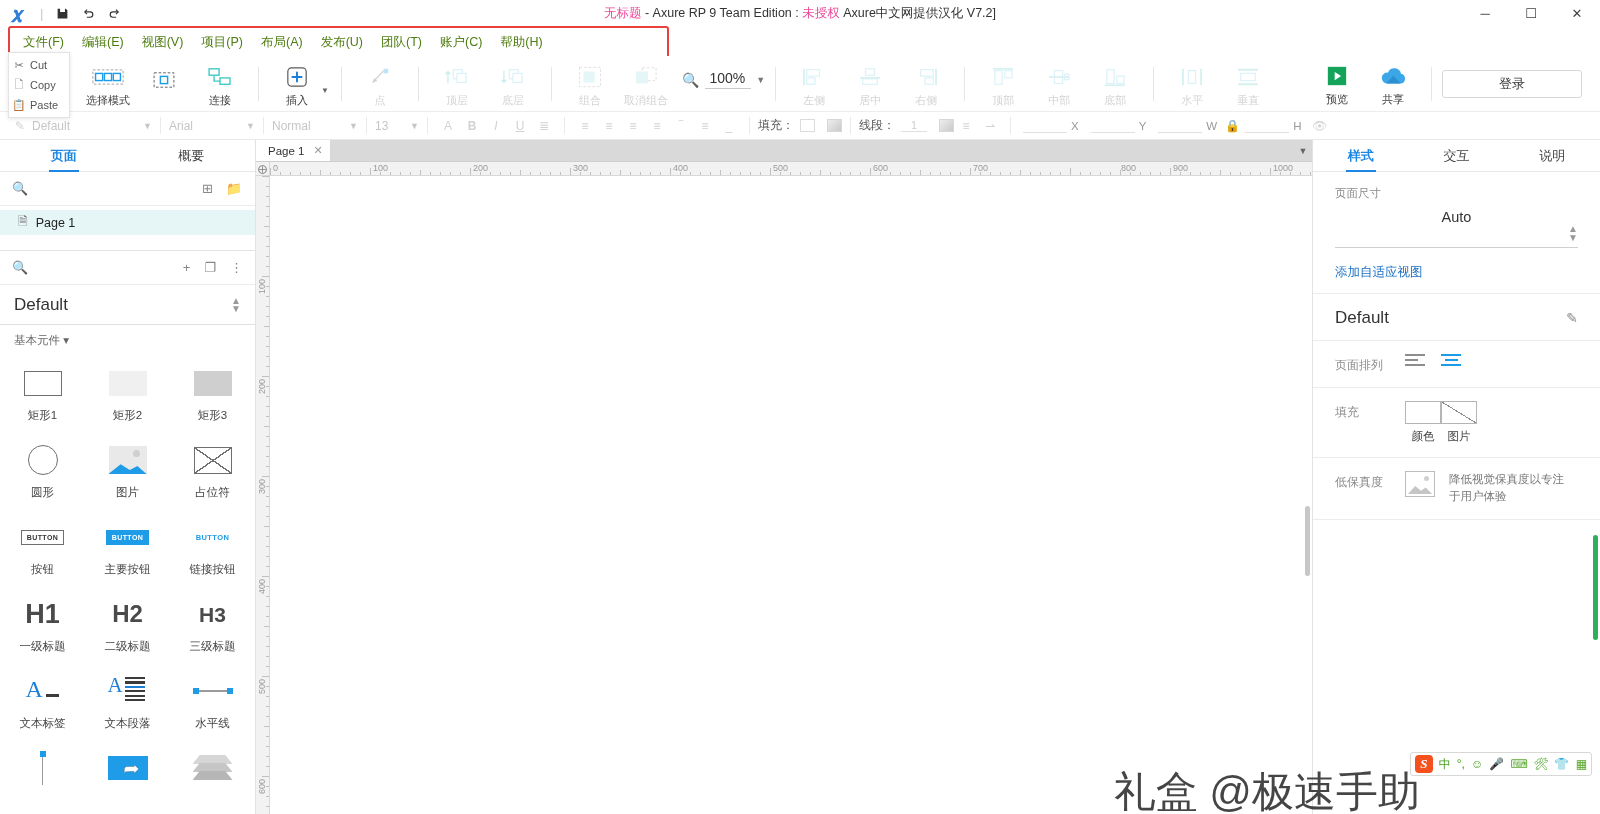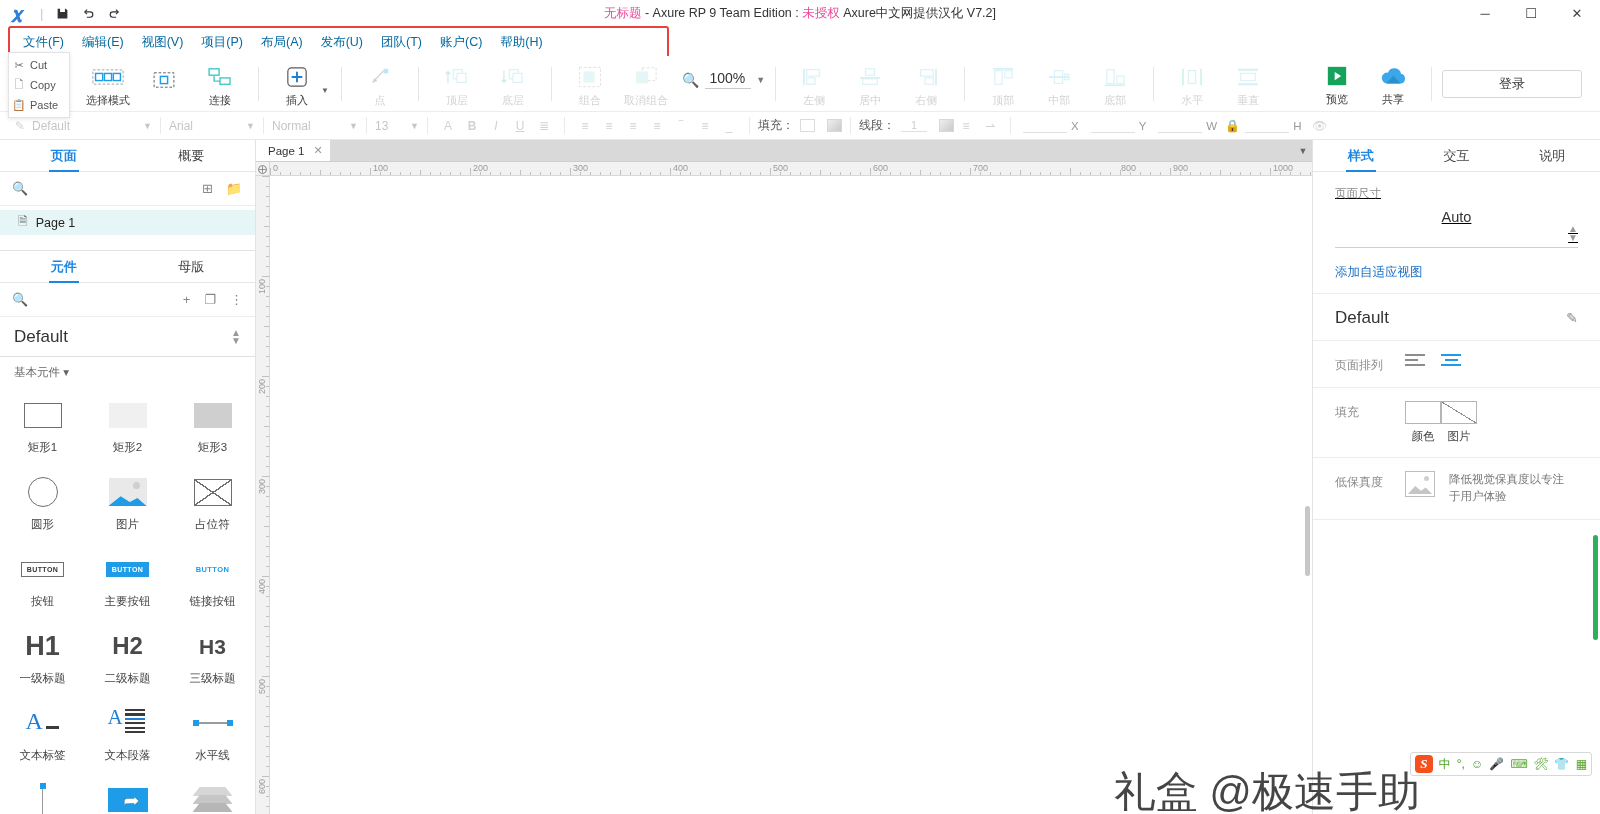--- a/index.html
+++ b/index.html
@@ -27,21 +27,21 @@
     font-size:12.5px; color:#333; pointer-events:none; white-space:nowrap;
   }
   .tb-title .blue { color:#ec4899; }
   .win-ctrls { margin-left:auto; display:flex; height:28px; }
   .win-ctrls div { width:46px; height:28px; display:flex; align-items:center; justify-content:center;
                    font-size:13px; color:#444; cursor:pointer; }
 
   
   .menubar { height: 28px; display:flex; align-items:center; padding-left:14px;
              background:#fff; flex: 0 0 28px; position:relative; }
-  .menubar .mi { font-size:12.5px; color:#0369a1; padding:3px 9px; cursor:pointer; white-space:nowrap; }
+  .menubar .mi { font-size:12.5px; color:#4d7c0f; padding:3px 9px; cursor:pointer; white-space:nowrap; }
   .menu-highlight {
     position:absolute; left:8px; top:-2px; width:661px; height:34px;
     border:2px solid #e8403a; border-radius:3px; pointer-events:none;
   }
 
   
   .toolbar { height:56px; display:flex; align-items:center; background:#fff;
              border-bottom:1px solid #ededed; flex:0 0 56px; position:relative; padding-left:8px; }
   .tgroup { display:flex; align-items:flex-end; height:52px; }
   .tsep { width:1px; height:34px; background:#e6e6e6; margin:0 10px; align-self:center; }
@@ -188,21 +188,21 @@
   .vruler .tk { position:absolute; right:0; height:1px; background:#c0c0c0;}
   .vruler .lbl { position:absolute; font-size:9px; color:#9b9b9b; writing-mode:vertical-rl;
                  transform:rotate(180deg); left:1px;}
   .canvas { flex:1 1 auto; background:#fff; position:relative; }
   .vscroll { position:absolute; right:2px; top:330px; width:5px; height:70px;
              background:#c7c7c7; border-radius:3px; cursor:pointer; }
 
   
   .right { width:288px; flex:0 0 288px; background:#fff; border-left:1px solid #e3e3e3;
            display:flex; flex-direction:column; position:relative; }
-  .rsec { padding:14px 22px 12px; border-bottom:1px solid #ececec;text-decoration:underline; }
+  .rsec { padding:14px 22px 12px; border-bottom:1px solid #ececec; }
   .rlabel { font-size:11.5px; color:#8b8b8b; margin-bottom:8px; }
   .rselect { display:flex; align-items:center; border-bottom:1px solid #cfcfcf; padding-bottom:5px; cursor:pointer;flex-direction:column;}
   .rselect .v { font-size:14.5px; color:#333; }
   .rselect .cv { margin-left:auto; color:#999; font-size:10px; line-height:.85;}
   .rlink { display:inline-block; margin-top:16px; font-size:12.5px; color:#1b6fc4; cursor:pointer; }
   .styhdr { display:flex; align-items:center; padding:14px 22px 12px; border-bottom:1px solid #ececec;}
   .styhdr .nm { font-size:17px; color:#333; }
   .styhdr .ed { margin-left:auto; color:#888; font-size:14px; cursor:pointer;}
   .prow { display:flex; align-items:flex-start; padding:13px 22px; border-bottom:1px solid #ececec;}
   .prow .pl { width:70px; font-size:12px; color:#8b8b8b; padding-top:3px; flex:0 0 70px;}
@@ -613,24 +613,20 @@
       </div>
 
       <div class="pagelist">
         <div class="pagerow">
           <span class="pg-ic">🗎</span>
           <span>Page 1</span>
         </div>
       </div>
 
       <div class="libhdr">
-        <div class="paneltabs">
-          <div class="ptab active">元件</div>
-          <div class="ptab">母版</div>
-        </div>
         <div class="srchrow">
           <span class="srch-ic">🔍</span>
           <span class="acts">
             <span>+</span>
             <span>❐</span>
             <span>⋮</span>
           </span>
         </div>
         <div class="defsel">
           <span class="nm">Default</span>

